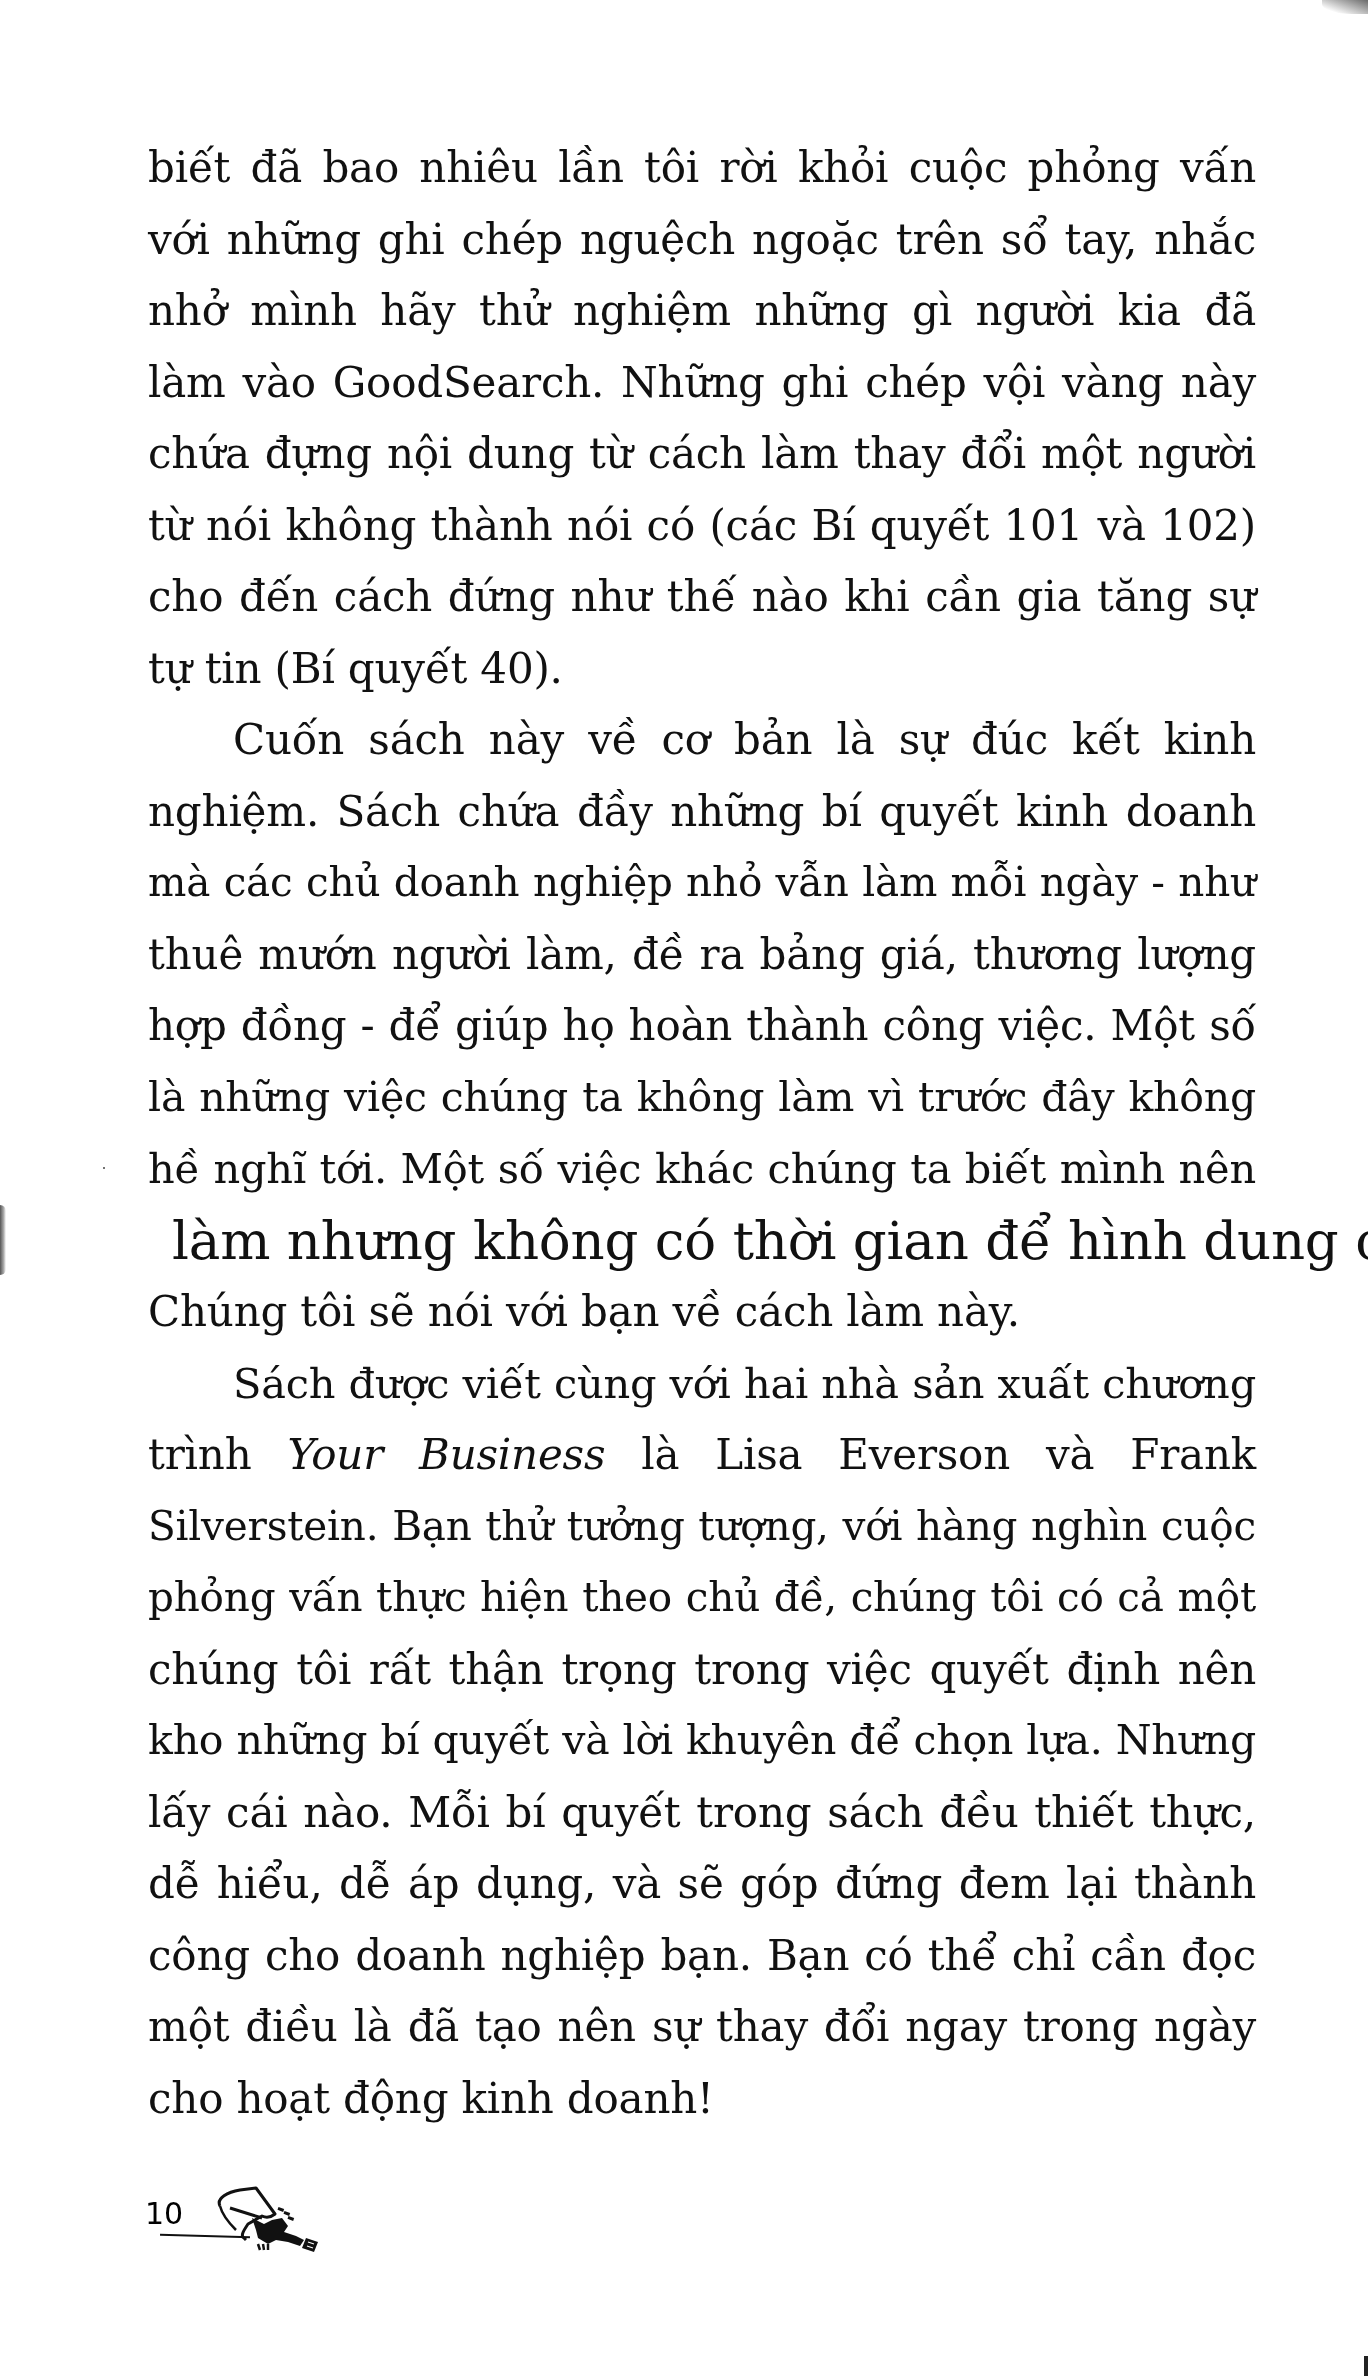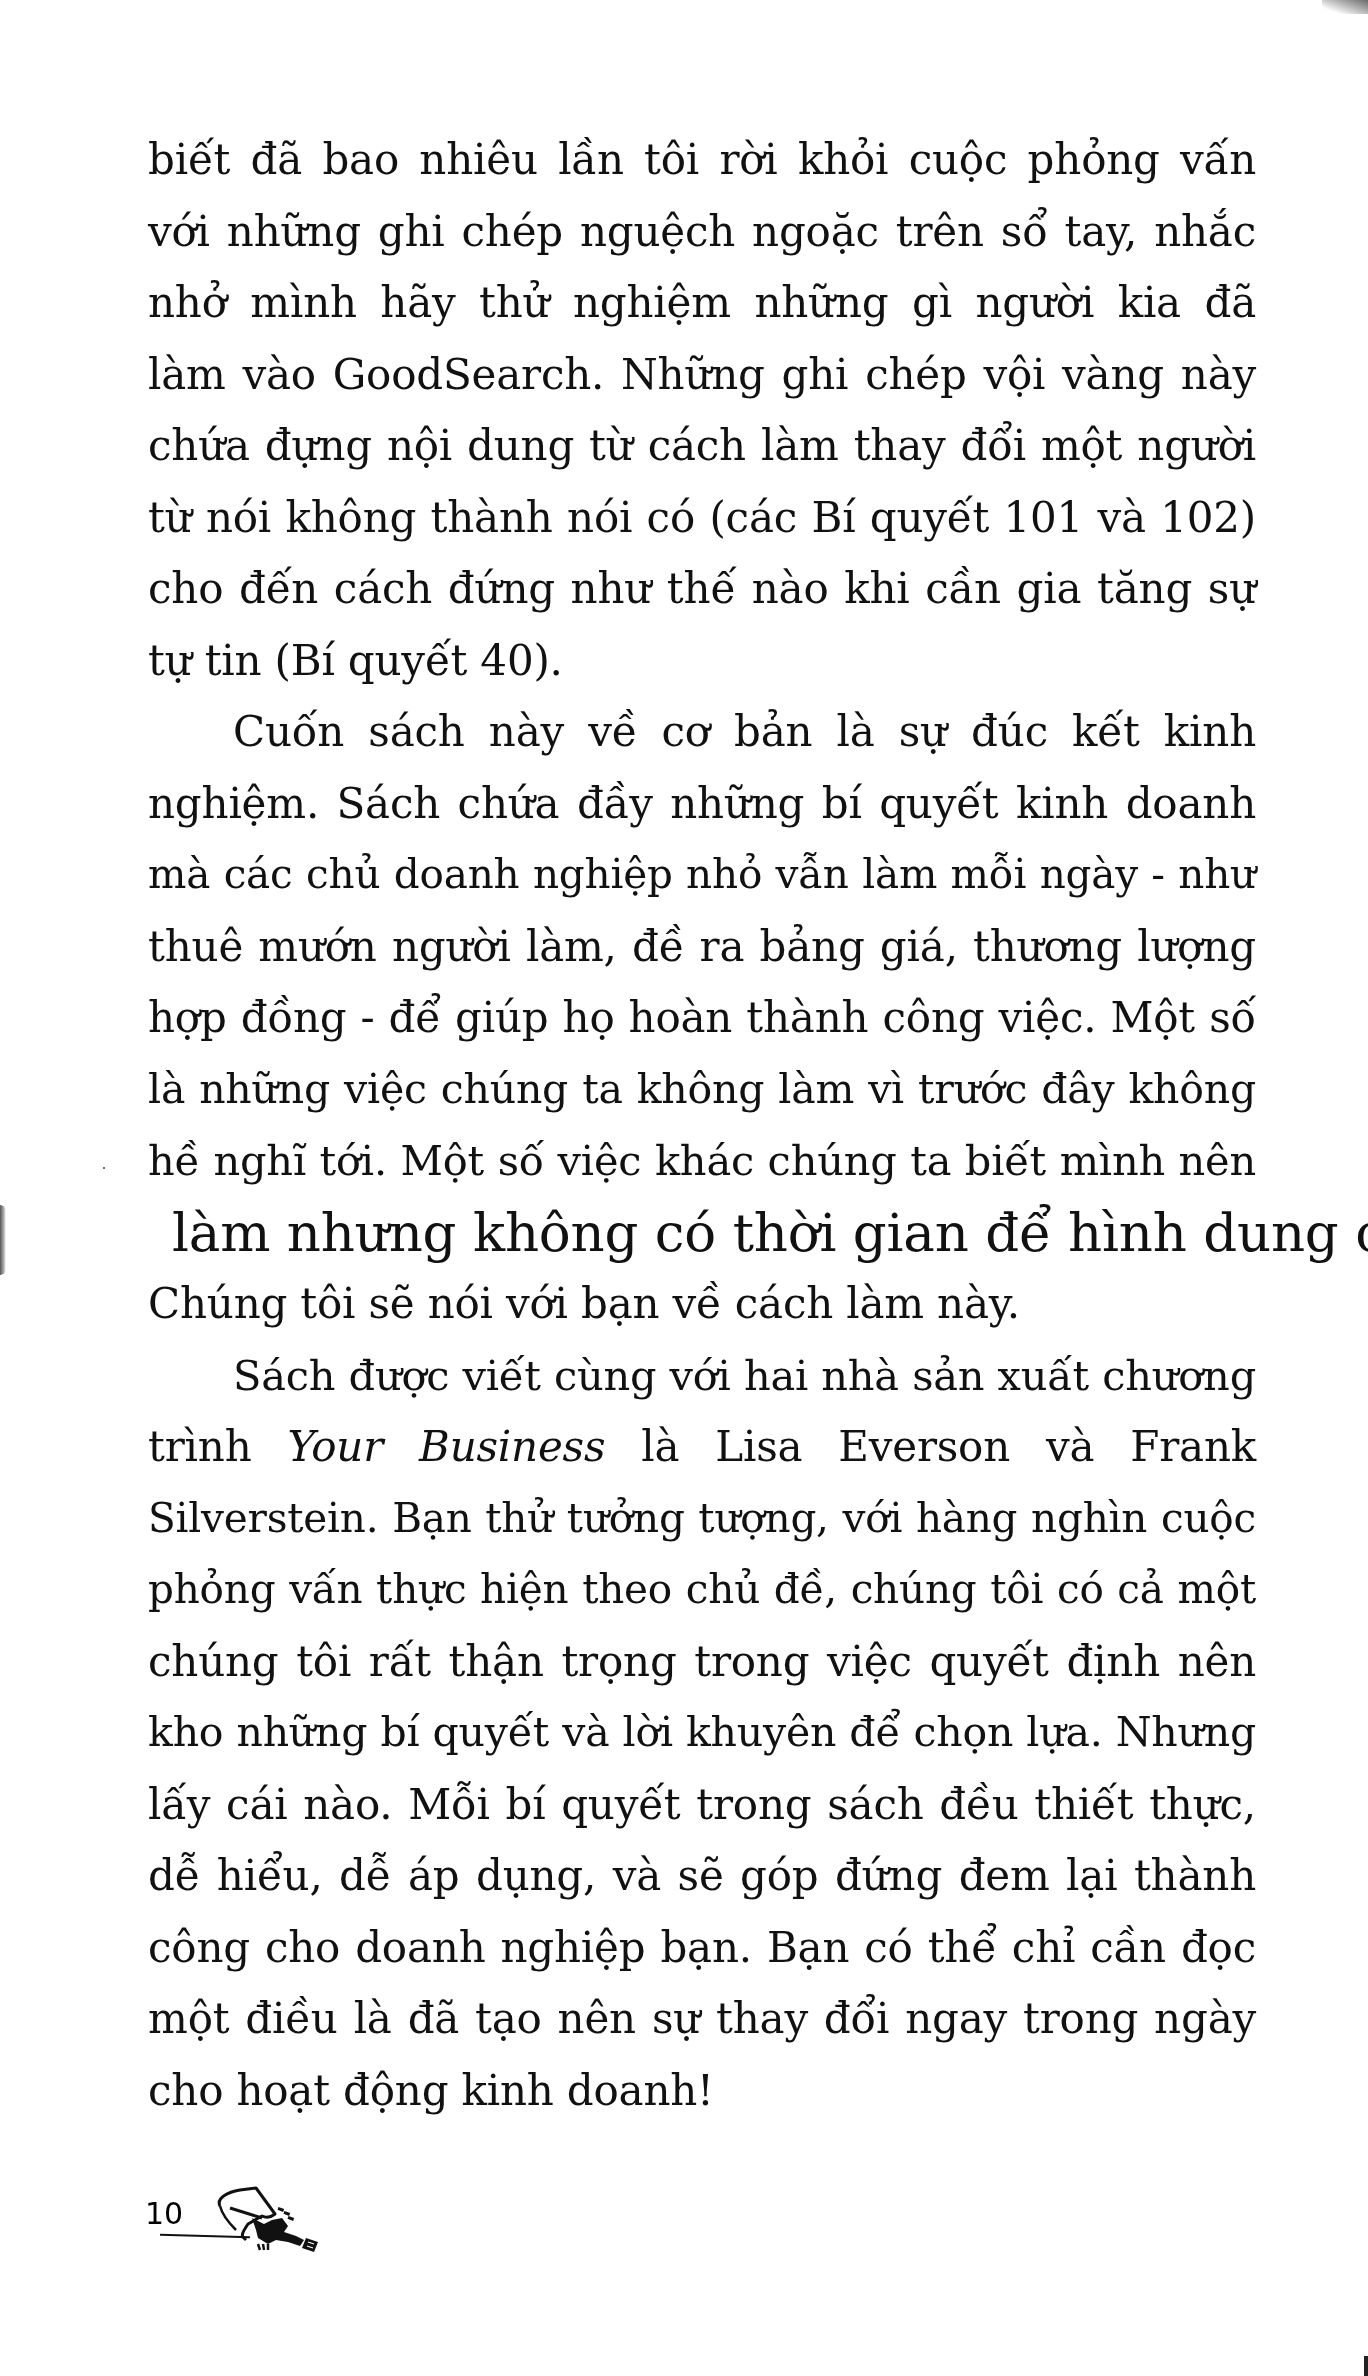--- a/index.html
+++ b/index.html
@@ -45,21 +45,21 @@
   .speck {
     position: absolute;
     left: 103px; top: 1167px;
     width: 2px; height: 2px;
     background: #444;
     border-radius: 50%;
   }
   .text-block {
     position: absolute;
     left: 148px;
-    top: 124px;
+    top: 132px;
     width: 1108px;
   }
   .line {
     display: block;
     height: 71.5px;
     line-height: 71.5px;
     font-size: 42px;
     white-space: nowrap;
     text-align: justify;
     text-align-last: justify;

